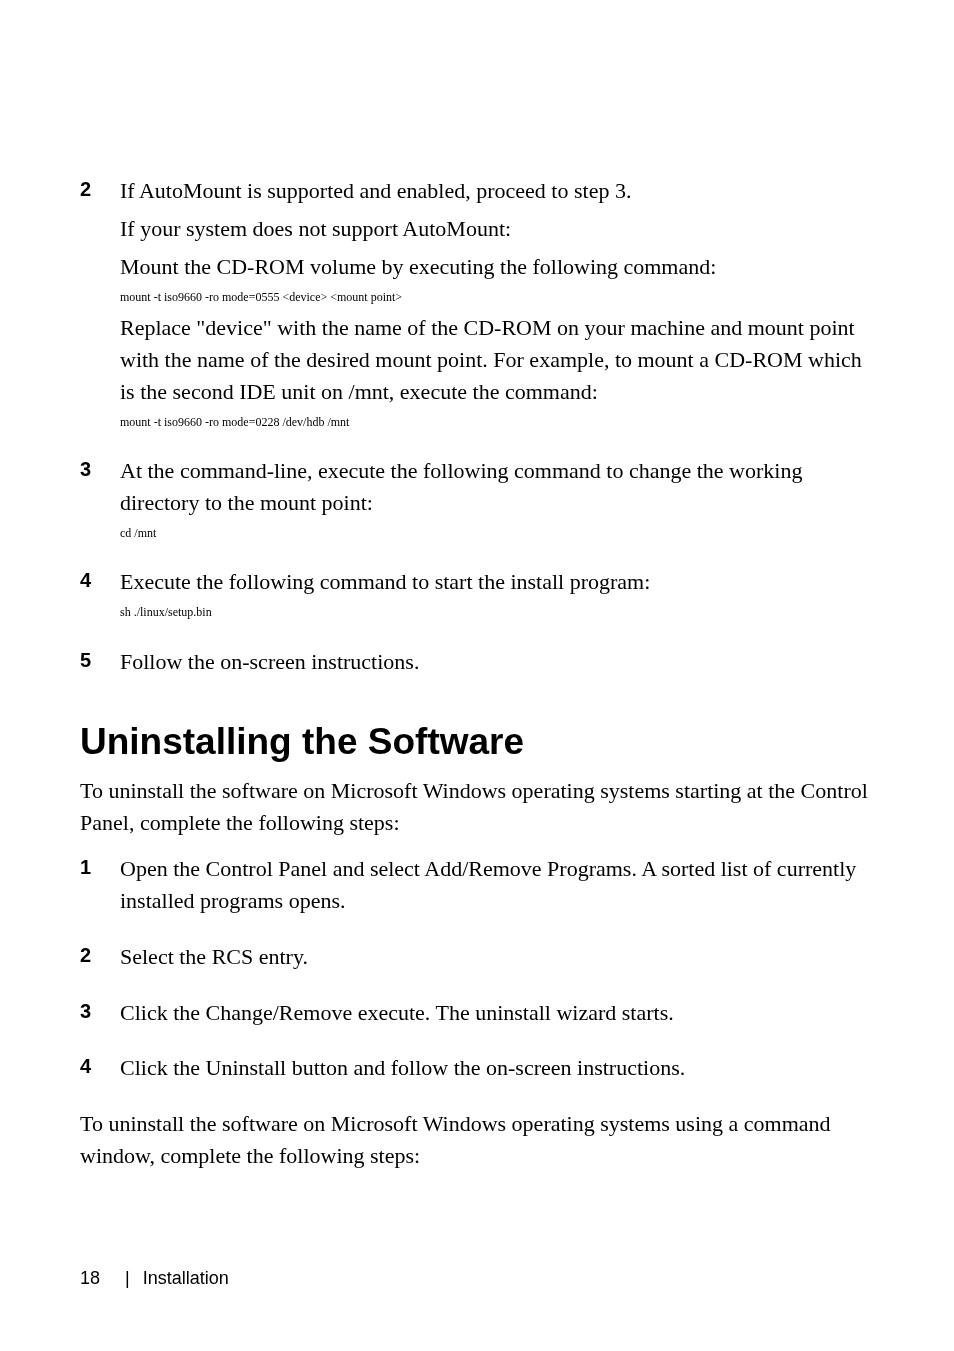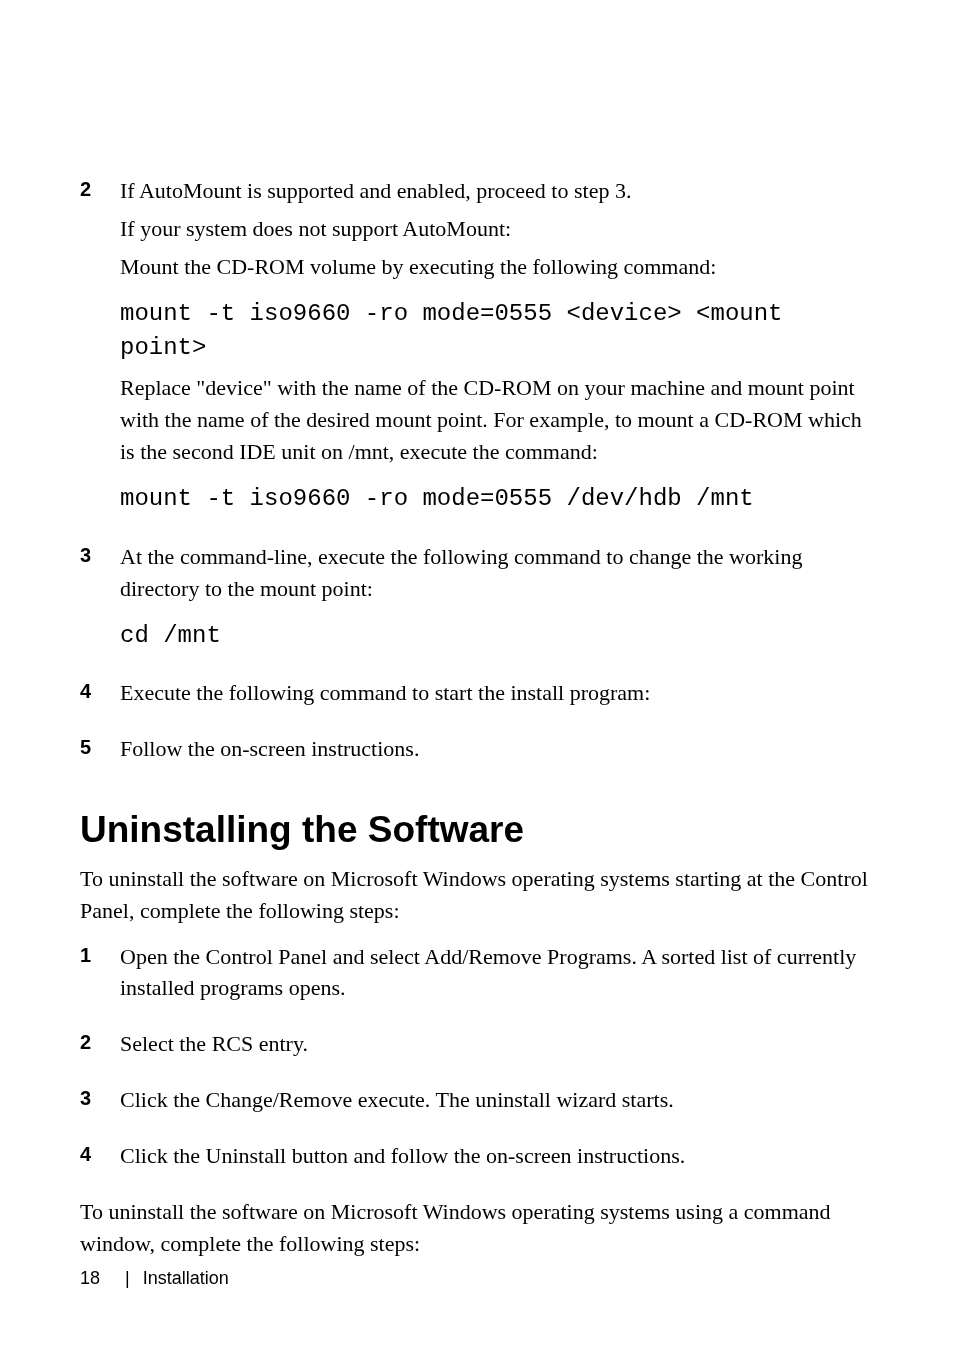--- a/index.html
+++ b/index.html
@@ -29,23 +29,23 @@
       width: 40px;
       flex-shrink: 0;
     }
     .step-body {
       flex: 1;
     }
     .step-body p {
       margin-bottom: 6px;
     }
     .code {
-      font-family: Liberation Mono, monospace;
-      font-size: 24px;
-      margin: 14px 0;
+      font-family: Liberation Serif, serif;
+      font-size: 12px;
+      margin: 6px 0;
     }
     .heading {
       font-family: Arial, Helvetica, sans-serif;
       font-weight: bold;
       font-size: 37px;
       margin-top: 32px;
       margin-bottom: 6px;
     }
     .para {
       margin-bottom: 14px;
@@ -73,34 +73,35 @@
 
 <div id="content">
     <div class="step">
       <div class="step-num">2</div>
       <div class="step-body">
         <p>If AutoMount is supported and enabled, proceed to step 3.</p>
         <p>If your system does not support AutoMount:</p>
         <p>Mount the CD-ROM volume by executing the following command:</p>
         <p class="code">mount -t iso9660 -ro mode=0555 &lt;device&gt; &lt;mount point&gt;</p>
         <p>Replace "device" with the name of the CD-ROM on your machine and mount point with the name of the desired mount point. For example, to mount a CD-ROM which is the second IDE unit on /mnt, execute the command:</p>
-        <p class="code">mount -t iso9660 -ro mode=0555 /dev/hdb /mnt</p>
+        <p class="code">mount -t iso9660 -ro mode=0228 /dev/hdb /mnt</p>
       </div>
     </div>
     <div class="step">
       <div class="step-num">3</div>
       <div class="step-body">
         <p>At the command-line, execute the following command to change the working directory to the mount point:</p>
         <p class="code">cd /mnt</p>
       </div>
     </div>
     <div class="step">
       <div class="step-num">4</div>
       <div class="step-body">
         <p>Execute the following command to start the install program:</p>
+        <p class="code">sh ./linux/setup.bin</p>
       </div>
     </div>
     <div class="step">
       <div class="step-num">5</div>
       <div class="step-body">
         <p>Follow the on-screen instructions.</p>
       </div>
     </div>
     <div class="heading">Uninstalling the Software</div>
     <p class="para">To uninstall the software on Microsoft Windows operating systems starting at the Control Panel, complete the following steps:</p>

